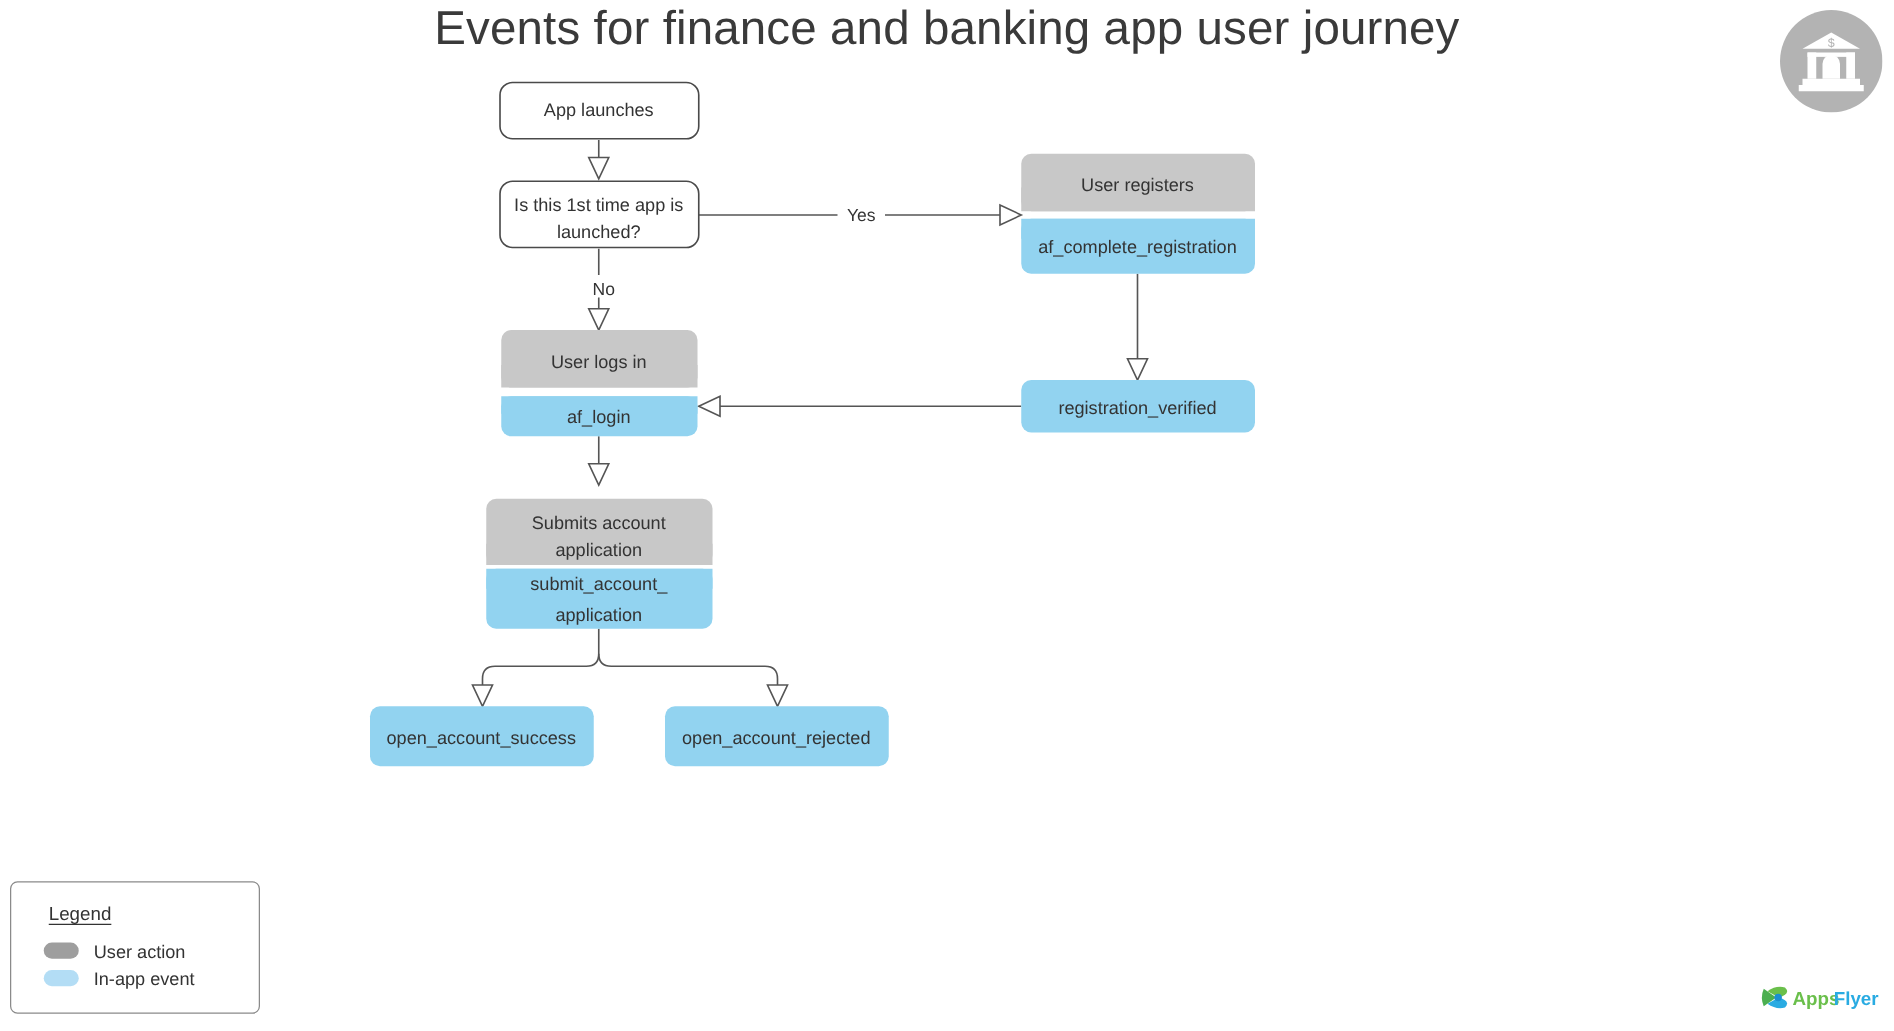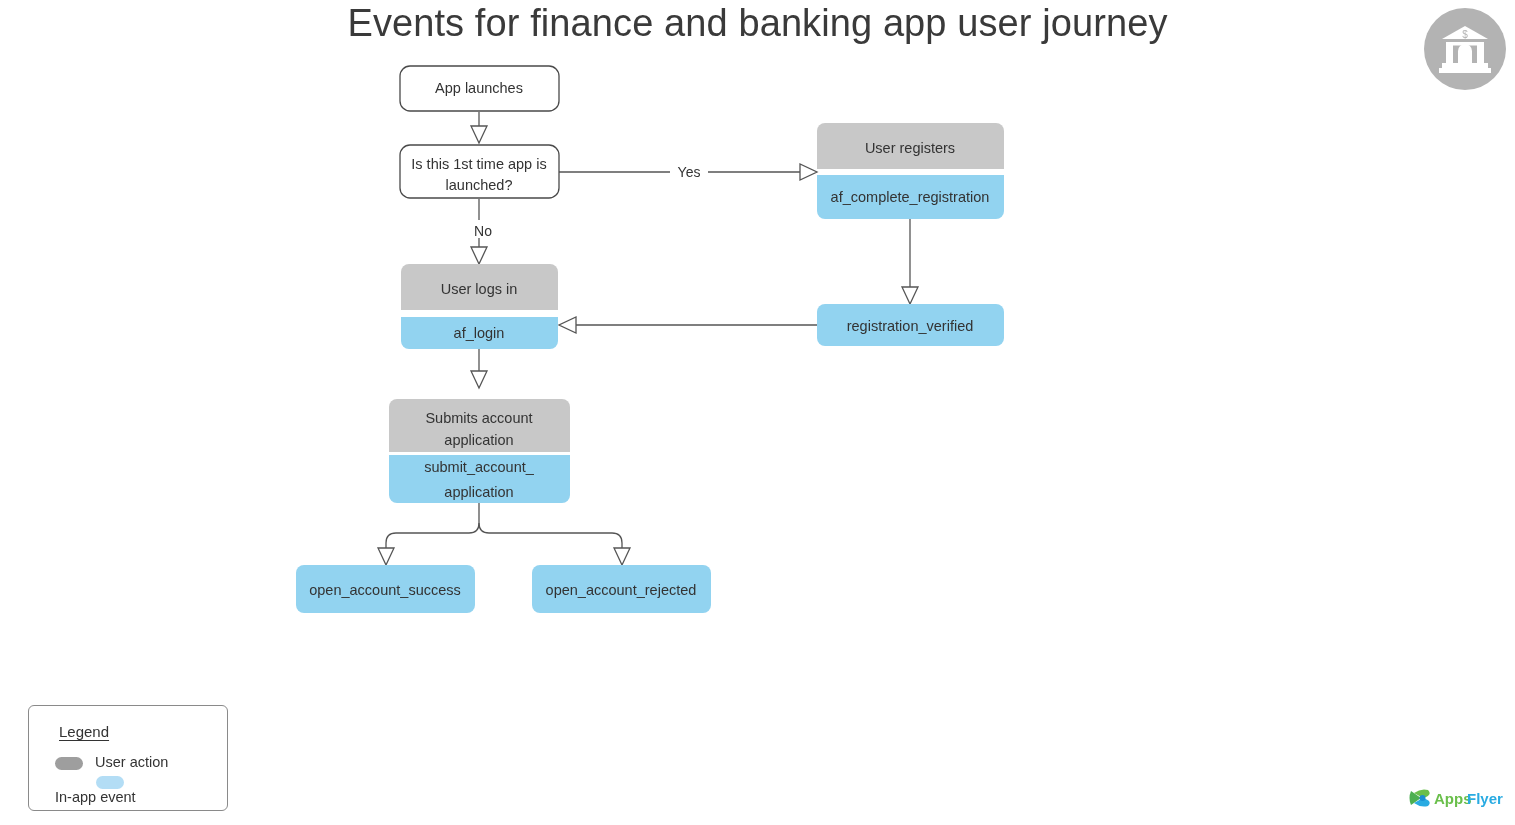--- a/index.html
+++ b/index.html
@@ -71,21 +71,21 @@
     fill: #ffffff;
     stroke: #4a4a4a;
     stroke-width: 1.3;
   }
   .box-gray { fill: #c8c8c8; stroke: none; }
   .box-blue { fill: #92d3f0; stroke: none; }
 
   
   #legend {
     position: absolute;
-    left: 28px;
+    left: 8px;
     top: 705px;
     width: 200px;
     height: 106px;
     border: 1.3px solid #8a8a8a;
     border-radius: 6px;
     background: #ffffff;
     box-sizing: border-box;
   }
   #legend-title {
     position: absolute;
@@ -93,24 +93,24 @@
     top: 17px;
     font-size: 15px;
     color: #333333;
     text-decoration: underline;
     text-underline-offset: 3px;
   }
   .legend-row {
     position: absolute;
     left: 26px;
     display: flex;
-    align-items: flex-end;
+    align-items: flex-start;
   }
   .legend-row.r0 { top: 48px; }
-  .legend-row.r1 { top: 70px; flex-direction: column; }
+  .legend-row.r1 { top: 70px; }
   .legend-swatch {
     width: 28px;
     height: 13px;
     border-radius: 7px;
     margin-right: 12px;
     flex: 0 0 auto;
   }
   .legend-text {
     font-size: 14.5px;
     color: #333333;

